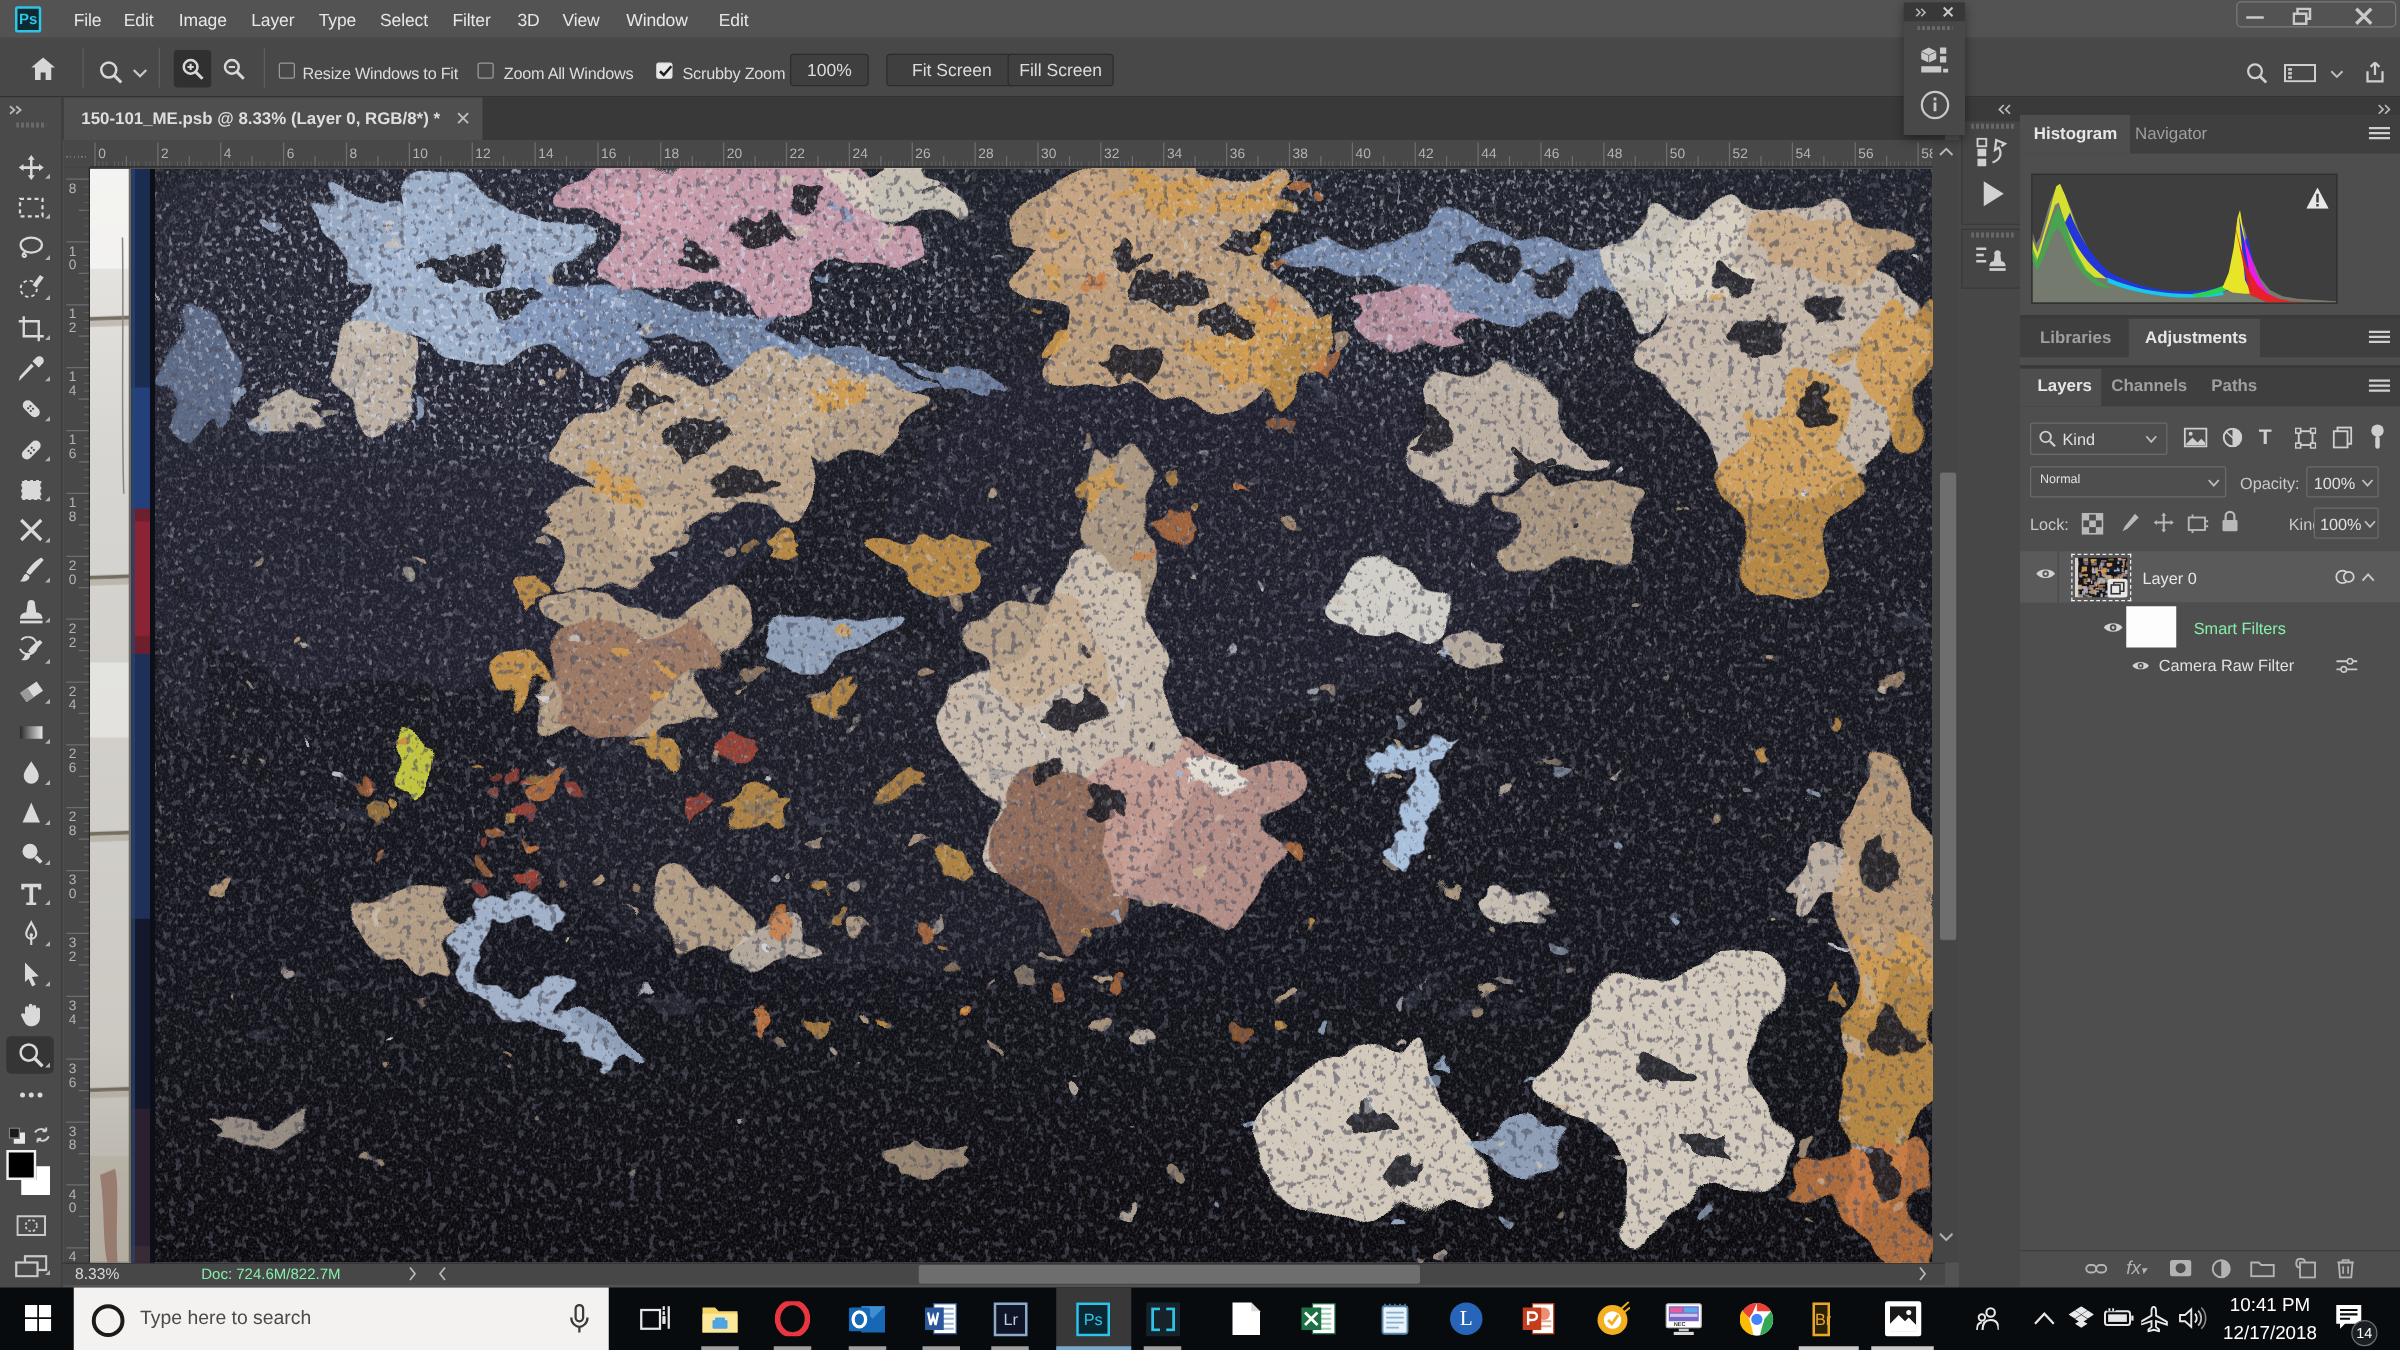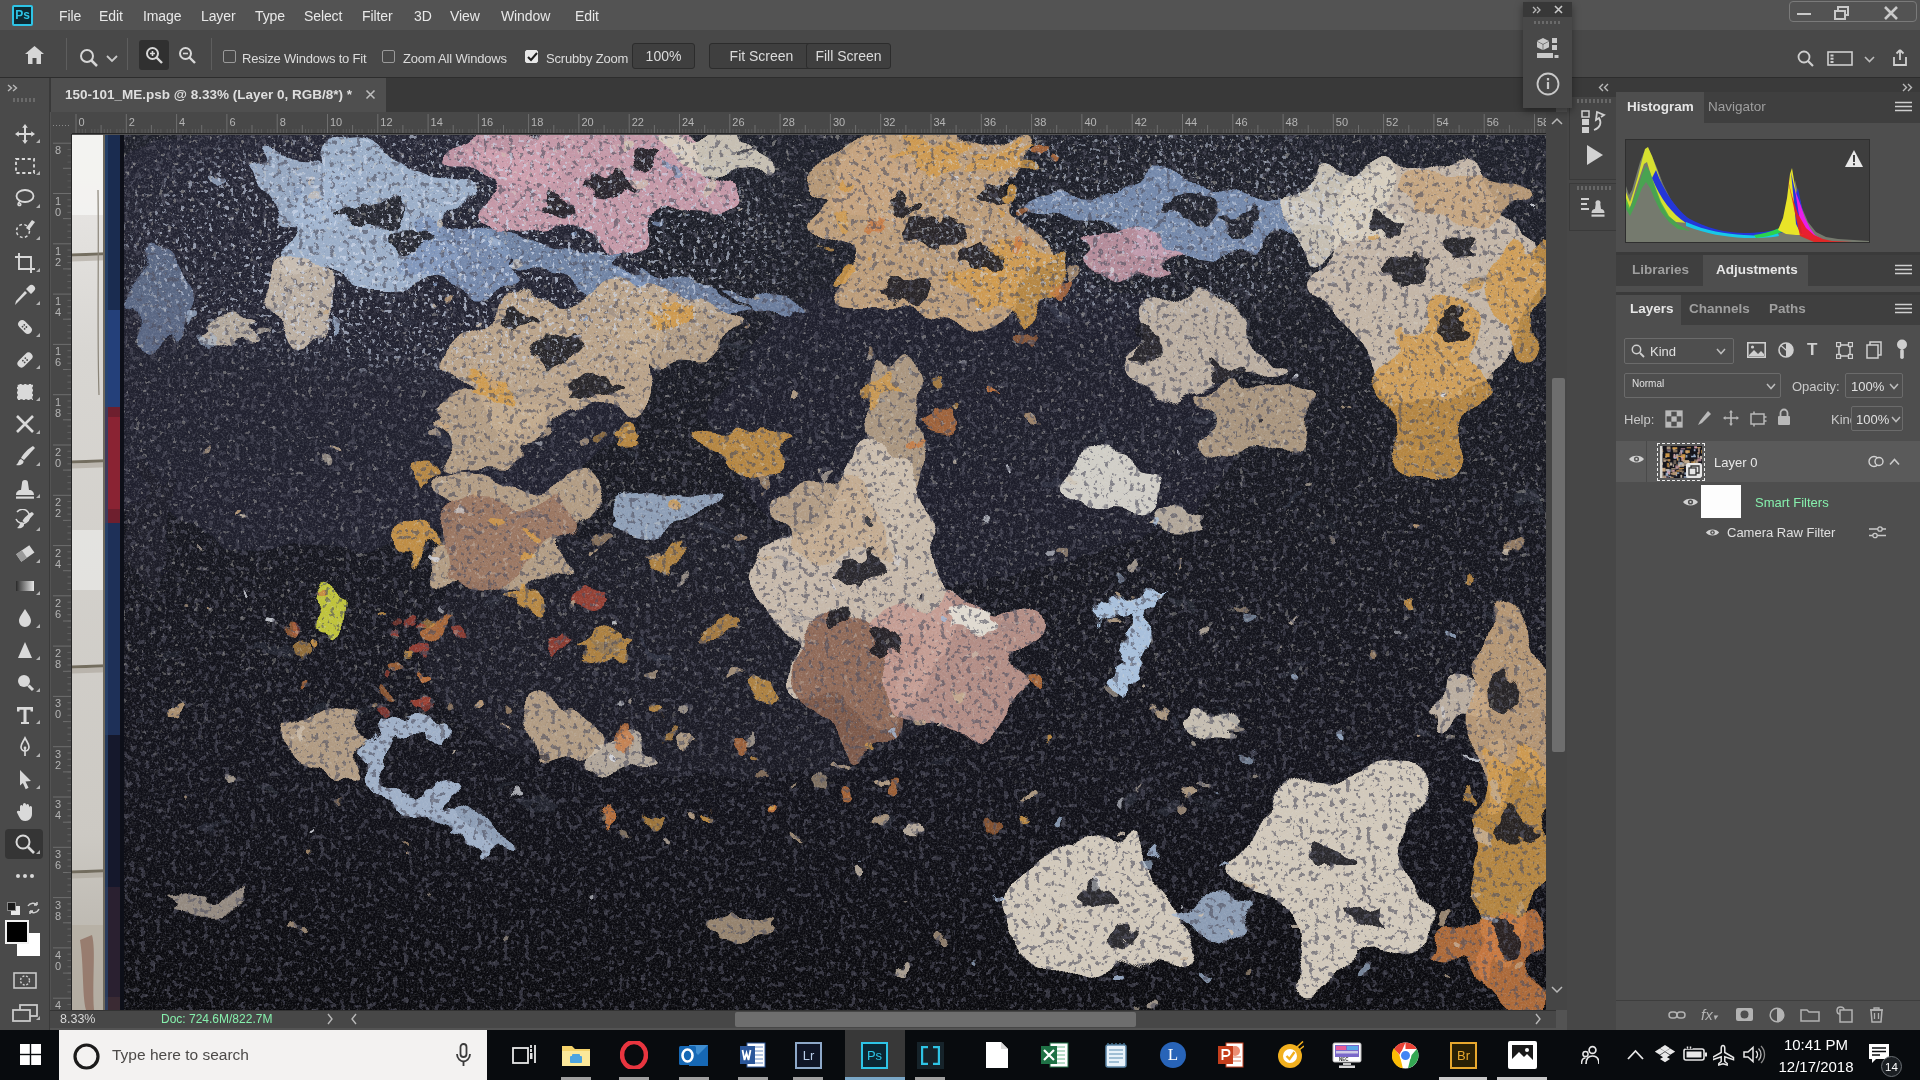--- a/index.html
+++ b/index.html
@@ -1757,21 +1757,21 @@
 <div class="abs" style="left:1632px;top:378px;font-size:10px;color:#e0e0e0">Normal</div>
 <svg class="abs" style="left:1766px;top:383px" width="10" height="7" viewBox="0 0 10 7">
     <path d="M1 1 L5 5.5 L9 1" stroke="#bdbdbd" stroke-width="1.5" fill="none"></path>
   </svg>
 <div class="abs" style="left:1792px;top:379px;font-size:13px;color:#c9c9c9">Opacity:</div>
 <div class="abs" style="left:1845px;top:373px;width:58px;height:25px;background:#4e4e4e;border:1px solid #6b6b6b;border-radius:2px"></div>
 <div class="abs" style="left:1851px;top:379px;font-size:13px;color:#e0e0e0">100%</div>
 <svg class="abs" style="left:1889px;top:383px" width="10" height="7" viewBox="0 0 10 7">
     <path d="M1 1 L5 5.5 L9 1" stroke="#bdbdbd" stroke-width="1.5" fill="none"></path>
   </svg>
-<div class="abs" style="left:1624px;top:412px;font-size:13px;color:#c9c9c9">Help:</div>
+<div class="abs" style="left:1624px;top:412px;font-size:13px;color:#c9c9c9">Lock:</div>
 <svg class="abs" style="left:1665px;top:410px" width="18" height="18" viewBox="0 0 18 18">
     <rect x="1" y="1" width="16" height="16" fill="none" stroke="#b9b9b9" stroke-width="1.3"></rect>
     <rect x="1" y="1" width="5.3" height="5.3" fill="#b9b9b9"></rect>
     <rect x="11.7" y="1" width="5.3" height="5.3" fill="#b9b9b9"></rect>
     <rect x="6.4" y="6.4" width="5.3" height="5.3" fill="#b9b9b9"></rect>
     <rect x="1" y="11.7" width="5.3" height="5.3" fill="#b9b9b9"></rect>
     <rect x="11.7" y="11.7" width="5.3" height="5.3" fill="#b9b9b9"></rect>
   </svg>
 <svg class="abs" style="left:1696px;top:410px" width="16" height="17" viewBox="0 0 16 17">
     <path d="M12 1 L15 4 L6 13 L2 15 L4 11 Z" fill="#b9b9b9"></path>
@@ -2129,21 +2129,21 @@
     <rect x="7" y="23.5" width="16" height="2.5" fill="#d9d9d9"></rect>
   </svg>
 <svg class="abs" style="left:1392px;top:1042px" width="27" height="27" viewBox="0 0 27 27">
     <circle cx="13.5" cy="13.5" r="13" fill="#fff"></circle>
     <path d="M13.5 0.5 A13 13 0 0 1 24.8 7 L13.5 7 Z" fill="#ea4335"></path>
     <path d="M24.8 7 A13 13 0 0 1 16 26.2 L19.2 13.5 Z" fill="#34a853" transform="rotate(0 13.5 13.5)"></path>
     <path d="M2 6 A13 13 0 0 0 10.8 26.2 L7.8 13.5 Z" fill="#fbbc05"></path>
     <path d="M13.5 0.5 A13 13 0 0 0 2.2 6.9 L8 13 Z" fill="#ea4335"></path>
     <circle cx="13.5" cy="13.5" r="5.2" fill="#4285f4" stroke="#fff" stroke-width="1.4"></circle>
   </svg>
-<div class="abs" style="left:1450px;top:1042px;width:27px;height:27px;background:#2a2005;border:2px solid #e8a82e;color:#e8a82e;font-size:13px;line-height:23px;text-align:center">Br</div>
+<div class="abs" style="left:1450px;top:1042px;width:14px;height:27px;background:#2a2005;border:2px solid #e8a82e;color:#e8a82e;font-size:13px;line-height:23px;text-align:center">Br</div>
 <div class="abs" style="left:1439px;top:1077px;width:48px;height:3px;background:#c9c9c9"></div>
 <div class="abs" style="left:1508px;top:1041px;width:29px;height:28px;background:#fff;border-radius:2px"></div>
 <svg class="abs" style="left:1512px;top:1045px" width="21" height="20" viewBox="0 0 21 20">
     <rect x="0" y="0" width="21" height="20" fill="#1a1a1a"></rect>
     <path d="M0 14 L7 7 L12 12 L15 9 L21 15 V20 H0 Z" fill="#fff"></path>
     <circle cx="15" cy="5" r="2" fill="#fff"></circle>
   </svg>
 <div class="abs" style="left:1497px;top:1077px;width:50px;height:3px;background:#c9c9c9"></div>
 <svg class="abs" style="left:1581px;top:1045px" width="18" height="20" viewBox="0 0 18 20">
     <circle cx="11.5" cy="5" r="3.4" fill="none" stroke="#e8e8e8" stroke-width="1.7"></circle>

